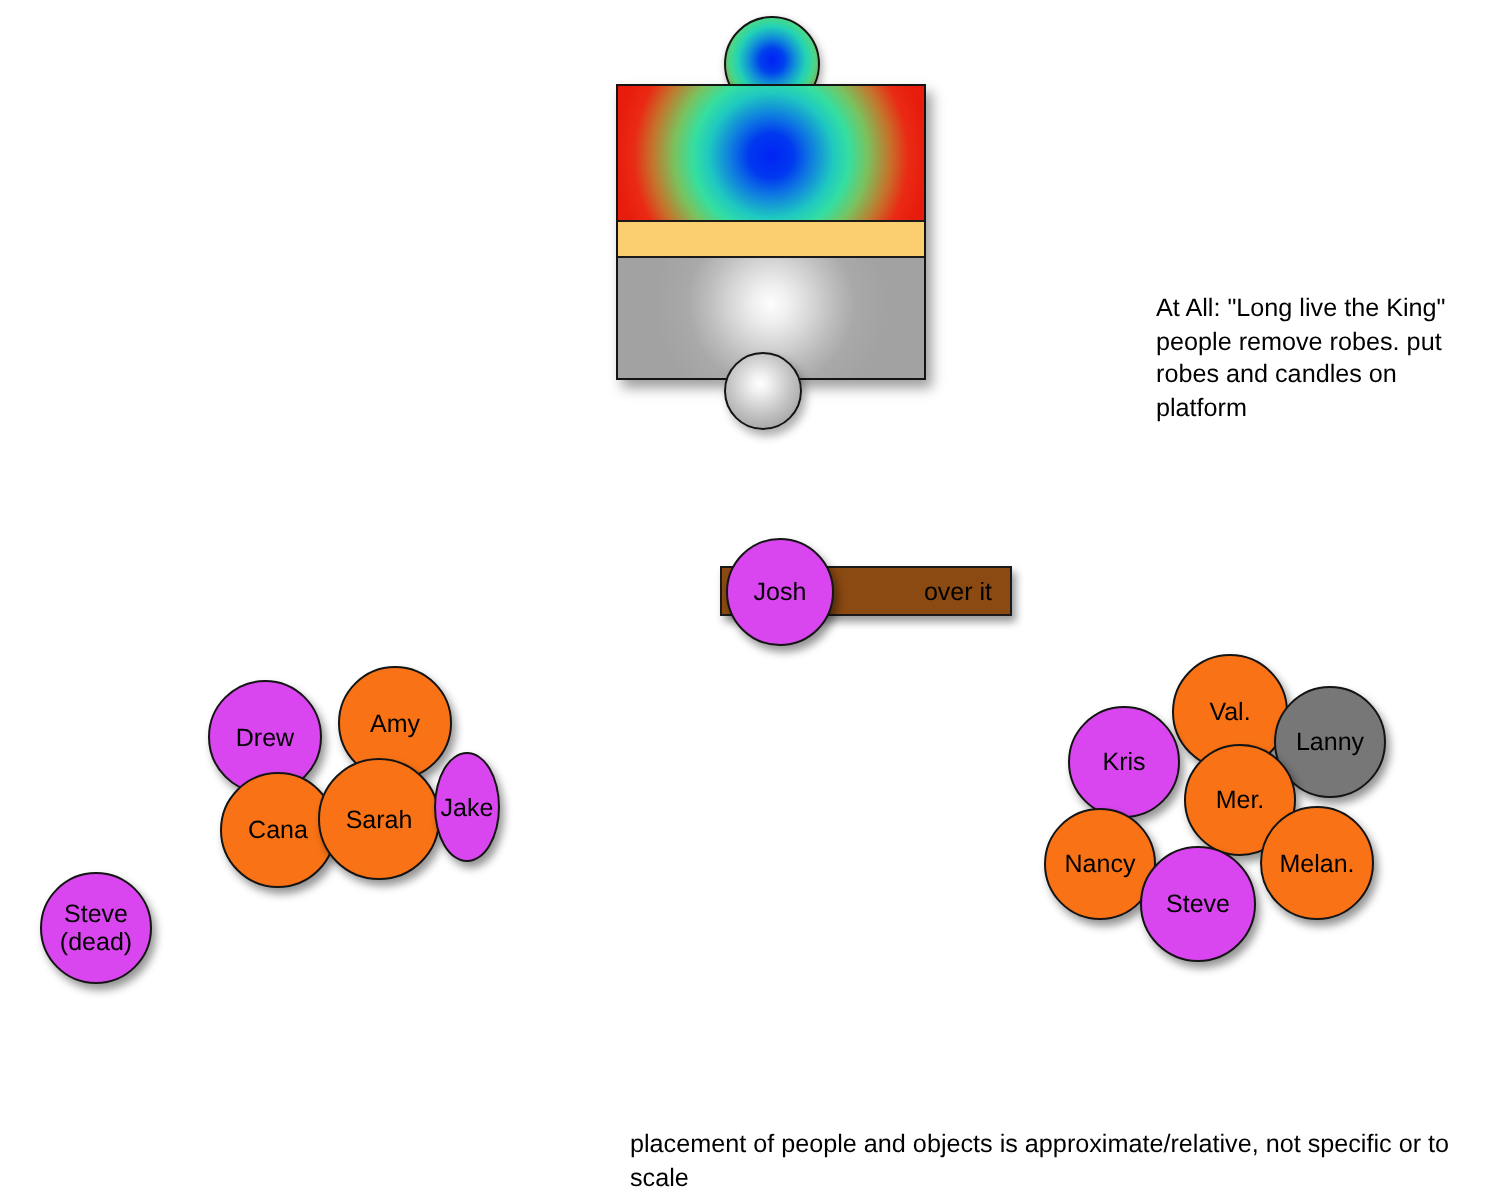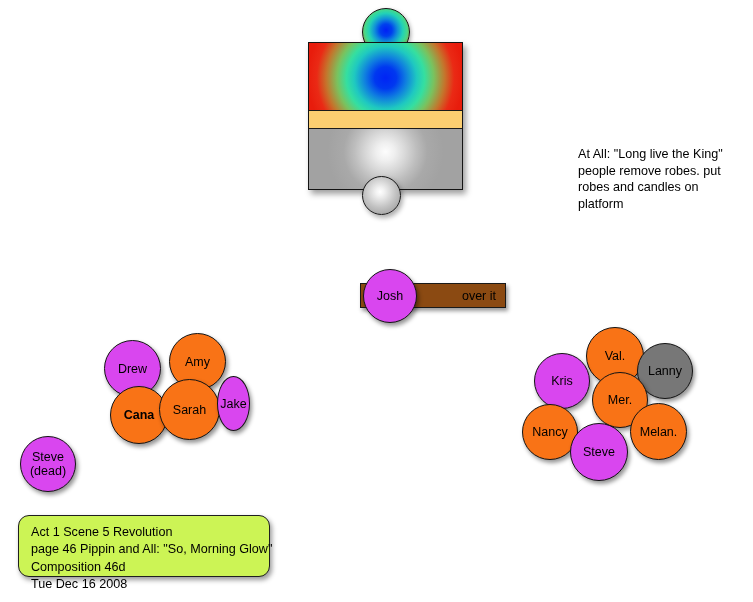--- a/index.html
+++ b/index.html
@@ -167,21 +167,21 @@
     <span>over it</span>
   </div>
 
   <div id="people-layer">
       <div class="person blue" style="left: 104px; top: 340px; height: 57px; width: 57px; justify-content: center;">
         <span class="nm">Drew</span>
       </div>
       <div class="person pink" style="left: 169px; top: 333px; height: 57px; width: 57px;">
         <span class="nm">Amy</span>
       </div>
-      <div class="person pink" style="left: 110px; top: 386px; height: 58px; width: 58px; font-weight: bold;">
+      <div class="person pink" style="left: 110px; top: 386px; height: 58px; width: 58px;">
         <span class="nm">Cana</span>
       </div>
       <div class="person pink" style="left: 159px; top: 379px; height: 61px; width: 61px;">
         <span class="nm">Sarah</span>
       </div>
       <div class="person blue" style="left: 217px; top: 376px; height: 55px; width: 33px;">
         <span class="nm">Jake</span>
       </div>
       <div class="person blue" style="left: 20px; top: 436px; height: 56px; width: 56px;">
         <span class="nm">Steve</span>
@@ -211,21 +211,16 @@
       <div class="person blue" style="left: 363px; top: 269px; height: 54px; width: 54px;">
         <span class="nm">Josh</span>
       </div>
     </div>
 
   <div class="note-text" id="stage-direction" style="left: 578px; top: 146px;">At All: "Long live the King"
 people remove robes. put
 robes and candles on
 platform</div>
 
-
-  <div id="info-box" style="left: 18px; top: 515px; width: 252px; height: 62px;">
-      <span class="ln">Act 1 Scene 5 Revolution</span>
-      <span class="ln">page 46 Pippin and All: "So, Morning Glow"</span>
-      <span class="ln">Composition 46d</span>
-      <span class="ln">Tue Dec 16 2008</span>
-    </div>
+  <div class="note-text" id="disclaimer" style="left: 315px; top: 564px;">placement of people and objects is approximate/relative, not specific or to scale</div>
+
 
 </div>
 
 </body></html>

